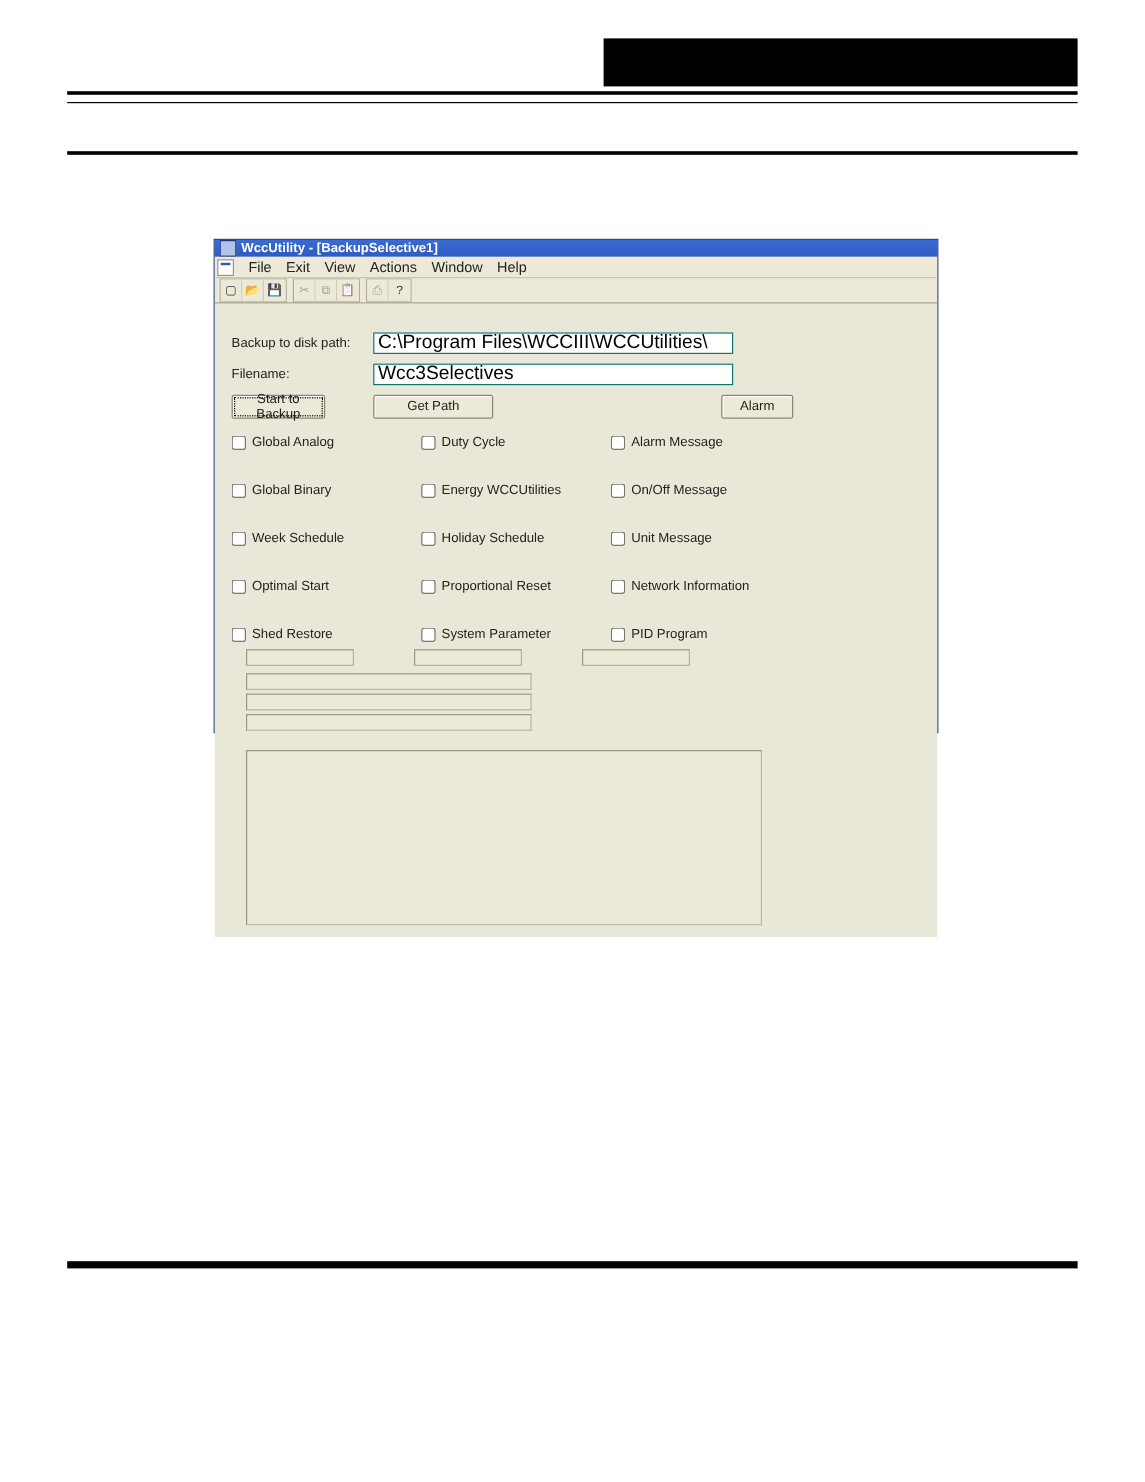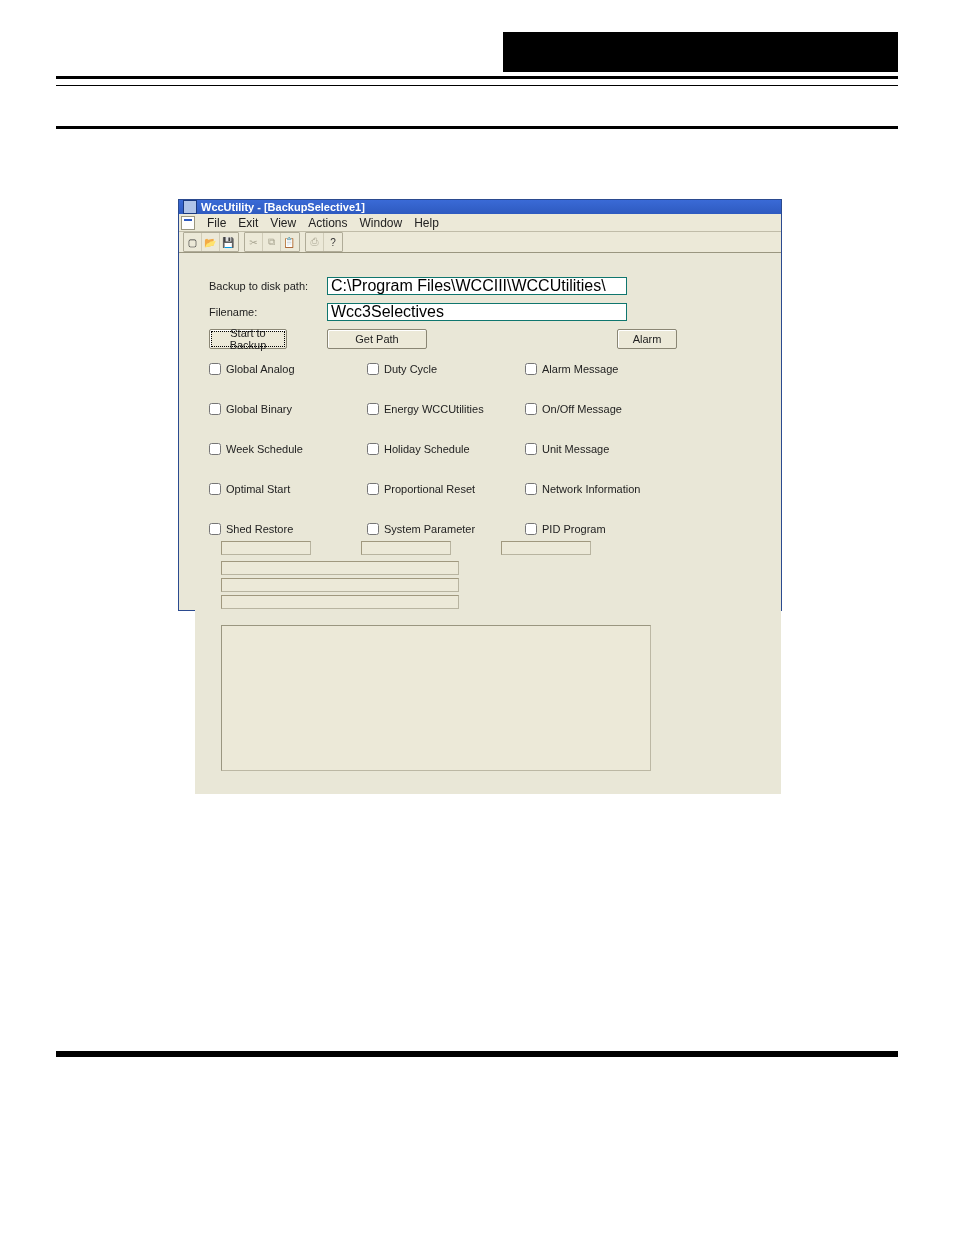--- a/index.html
+++ b/index.html
@@ -123,24 +123,23 @@
     border-right: 1px solid #d0ccb8;
     font-size: 10px;
     color: #333;
   }
   .tb-btn:last-child { border-right: none; }
   .tb-btn.dim { color: #a8a490; }
 
   .client {
     flex: 1;
     background: #e9e7d7;
-    padding: 24px 14px 23px 14px;
+    padding: 24px 14px 10px 14px;
     display: flex;
     flex-direction: column;
-    margin-left: 16px;
   }
   .row {
     display: flex;
     align-items: center;
     margin-bottom: 8px;
   }
   .lbl {
     width: 118px;
     color: #222;
     font-size: 11px;

